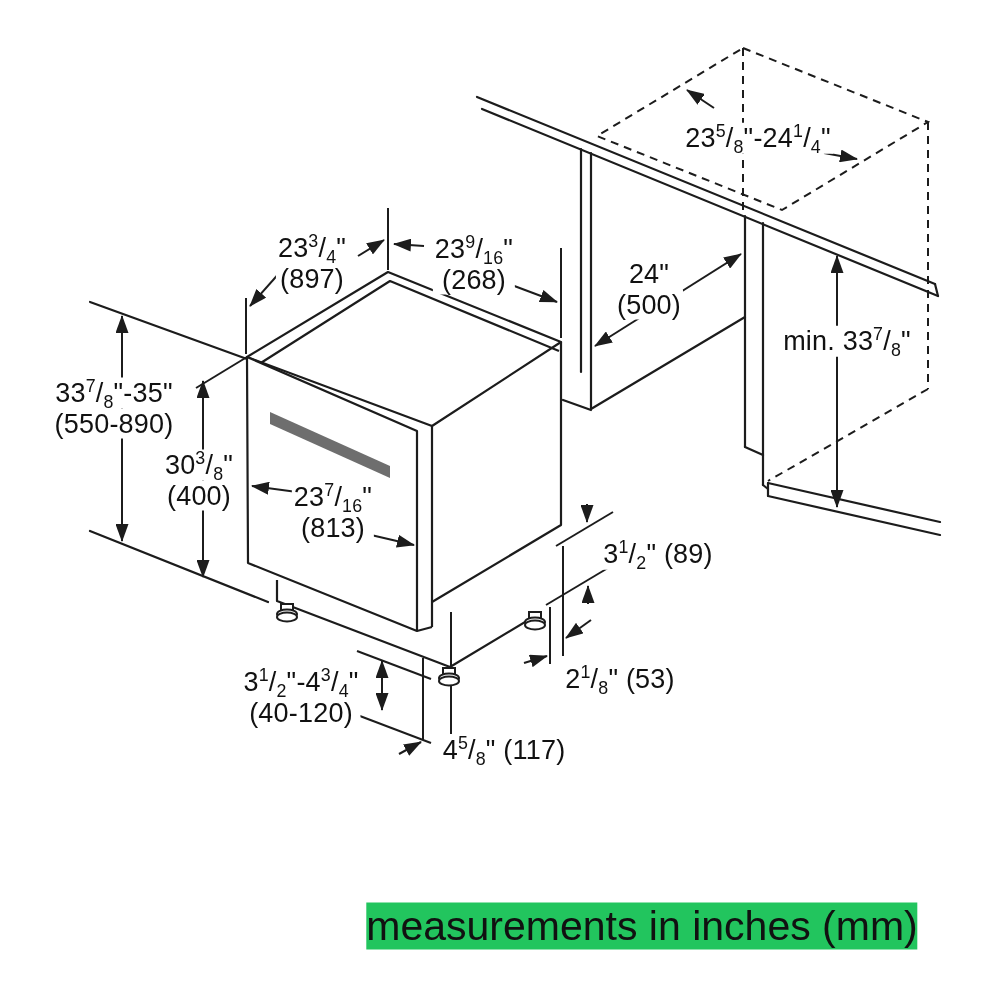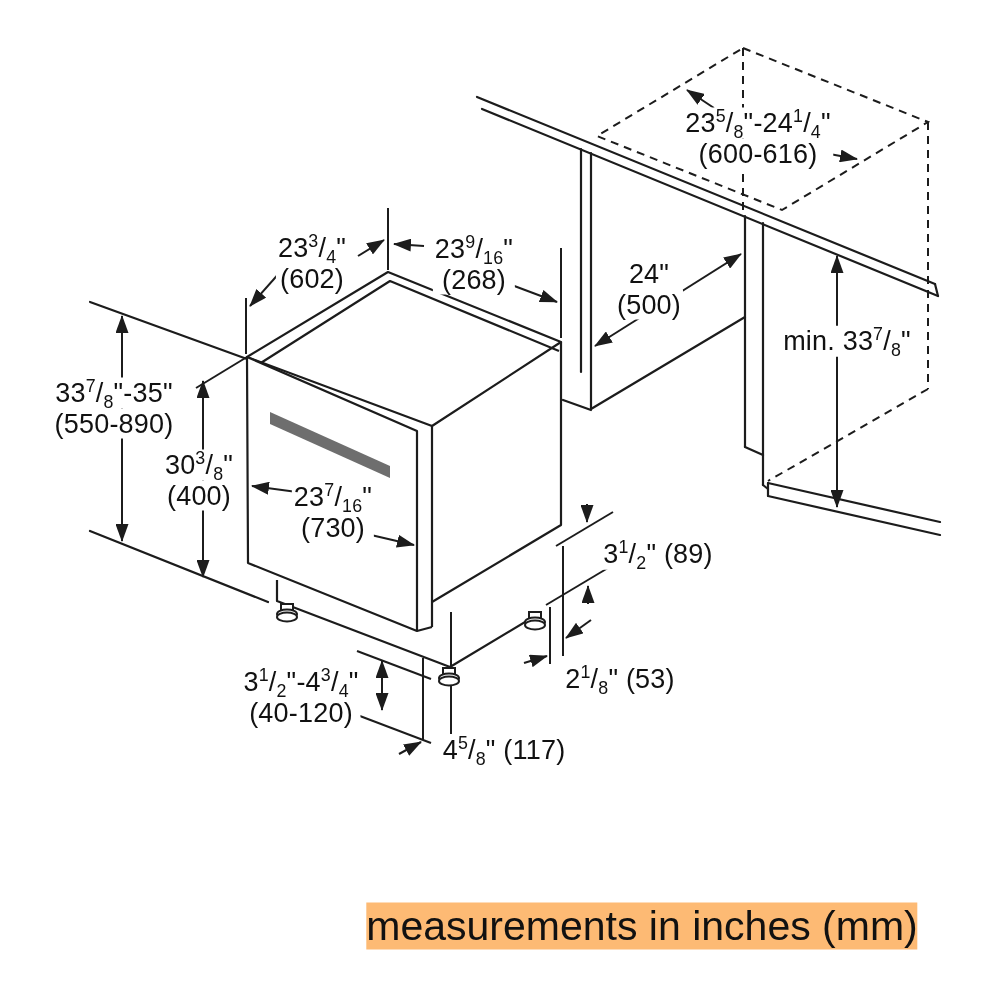--- a/index.html
+++ b/index.html
@@ -5,21 +5,21 @@
   html,body{margin:0;padding:0;background:#fff;}
   #stage{position:relative;width:1000px;height:1000px;background:#fff;overflow:hidden;
          font-family:"Liberation Sans", sans-serif;color:#111;}
   #stage svg{position:absolute;left:0;top:0;}
   .lbl{position:absolute;transform:translate(-50%,-50%);text-align:center;
        font-size:27px;line-height:1.13;color:#111;letter-spacing:0.2px;}
   .ln{display:block;background:#fff;padding:0 2px;white-space:nowrap;}
   sup{font-size:66%;line-height:0;}
   sub{font-size:66%;line-height:0;}
   .caption{position:absolute;transform:translate(-50%,-50%);font-size:41px;
-           color:#111;white-space:nowrap;background:#fdba74;}
+           color:#111;white-space:nowrap;background:#22c55e;}
 </style>
 </head>
 <body>
 
 <div id="stage">
 
 <svg width="1000" height="1000" viewBox="0 0 1000 1000">
   <defs>
     <marker id="ah" viewBox="0 0 18 13" refX="17" refY="6.5" markerWidth="18" markerHeight="13" markerUnits="userSpaceOnUse" orient="auto-start-reverse">
       <path d="M0,0 L18,6.5 L0,13 Z" fill="#1c1c1c"></path>
@@ -126,55 +126,54 @@
     <g>
       <rect x="529" y="612" width="12" height="9"></rect>
       <ellipse cx="535" cy="622" rx="10" ry="4.5"></ellipse>
       <ellipse cx="535" cy="625" rx="10" ry="4.5"></ellipse>
     </g>
   </g>
 </svg>
 
 <div class="lbl" style="left:312px;top:263px">
   <span class="ln">23<sup>3</sup>/<sub>4</sub>"</span>
-  <span class="ln">(602)</span>
+  <span class="ln">(897)</span>
 </div>
 
 <div class="lbl" style="left:474px;top:264px">
   <span class="ln">23<sup>9</sup>/<sub>16</sub>"</span>
   <span class="ln">(268)</span>
 </div>
 
 <div class="lbl" style="left:649px;top:289px">
   <span class="ln">24"</span>
   <span class="ln">(500)</span>
 </div>
 
 <div class="lbl" style="left:758px;top:138px">
   <span class="ln">23<sup>5</sup>/<sub>8</sub>"-24<sup>1</sup>/<sub>4</sub>"</span>
-  <span class="ln">(600-616)</span>
 </div>
 
 <div class="lbl" style="left:847px;top:341px">
   <span class="ln">min. 33<sup>7</sup>/<sub>8</sub>"</span>
 </div>
 
 <div class="lbl" style="left:114px;top:408px">
   <span class="ln">33<sup>7</sup>/<sub>8</sub>"-35"</span>
   <span class="ln">(550-890)</span>
 </div>
 
 <div class="lbl" style="left:199px;top:480px">
   <span class="ln">30<sup>3</sup>/<sub>8</sub>"</span>
   <span class="ln">(400)</span>
 </div>
 
 <div class="lbl" style="left:333px;top:512px">
   <span class="ln">23<sup>7</sup>/<sub>16</sub>"</span>
-  <span class="ln">(730)</span>
+  <span class="ln">(813)</span>
 </div>
 
 <div class="lbl" style="left:658px;top:554px">
   <span class="ln">3<sup>1</sup>/<sub>2</sub>" (89)</span>
 </div>
 
 <div class="lbl" style="left:620px;top:679px">
   <span class="ln">2<sup>1</sup>/<sub>8</sub>" (53)</span>
 </div>
 

